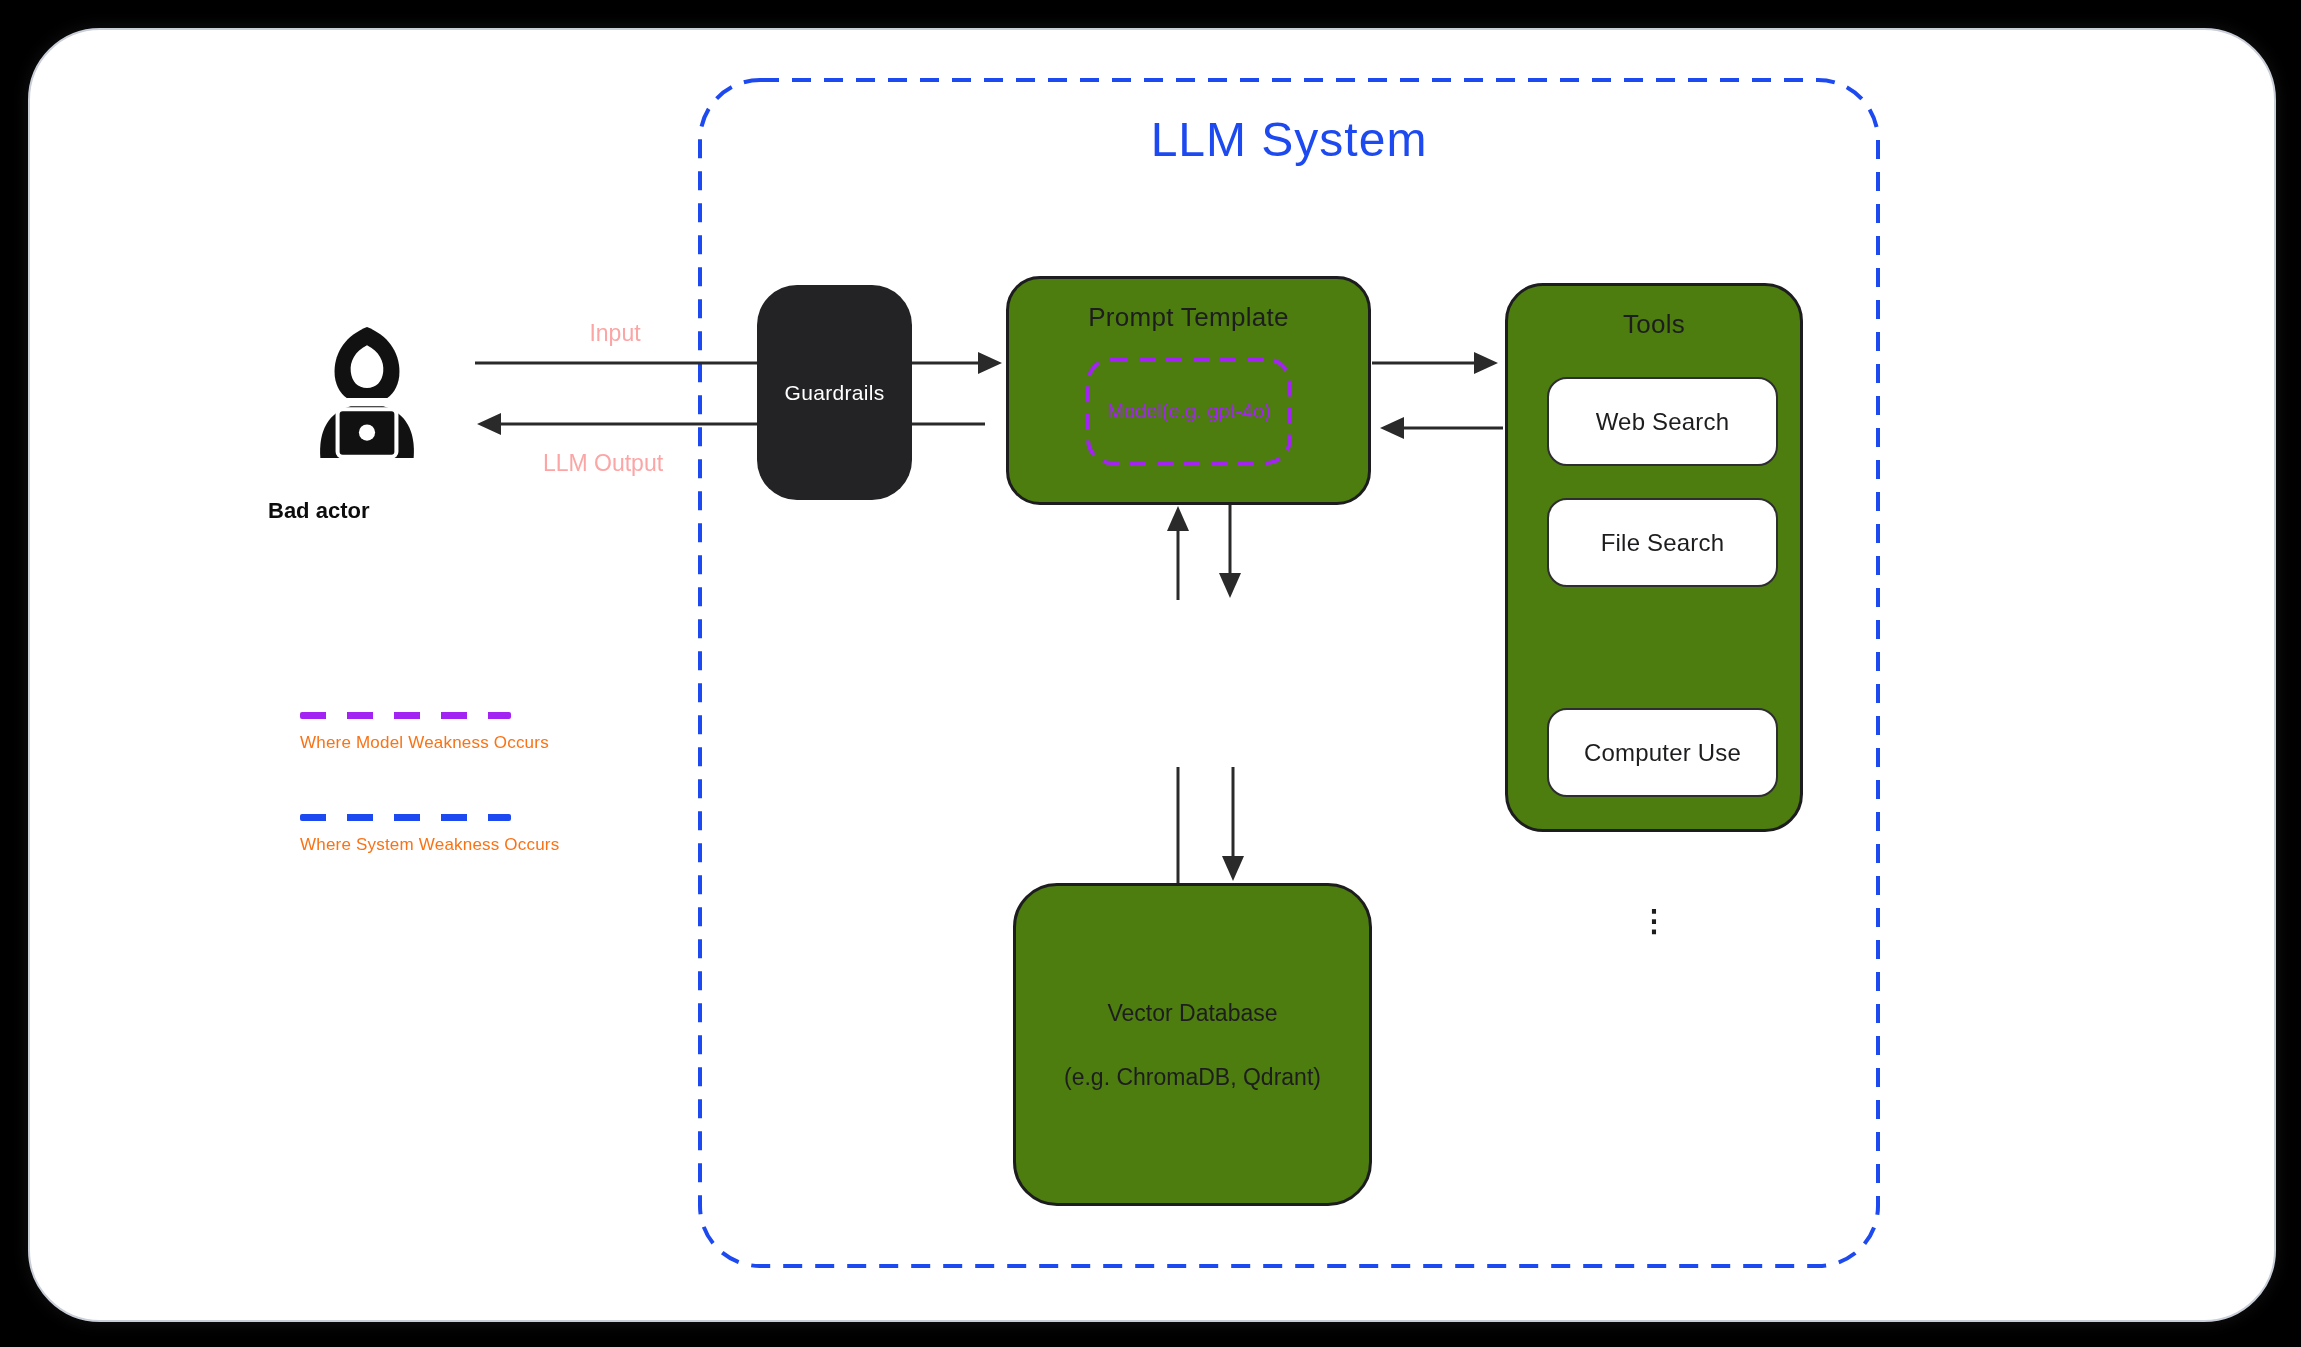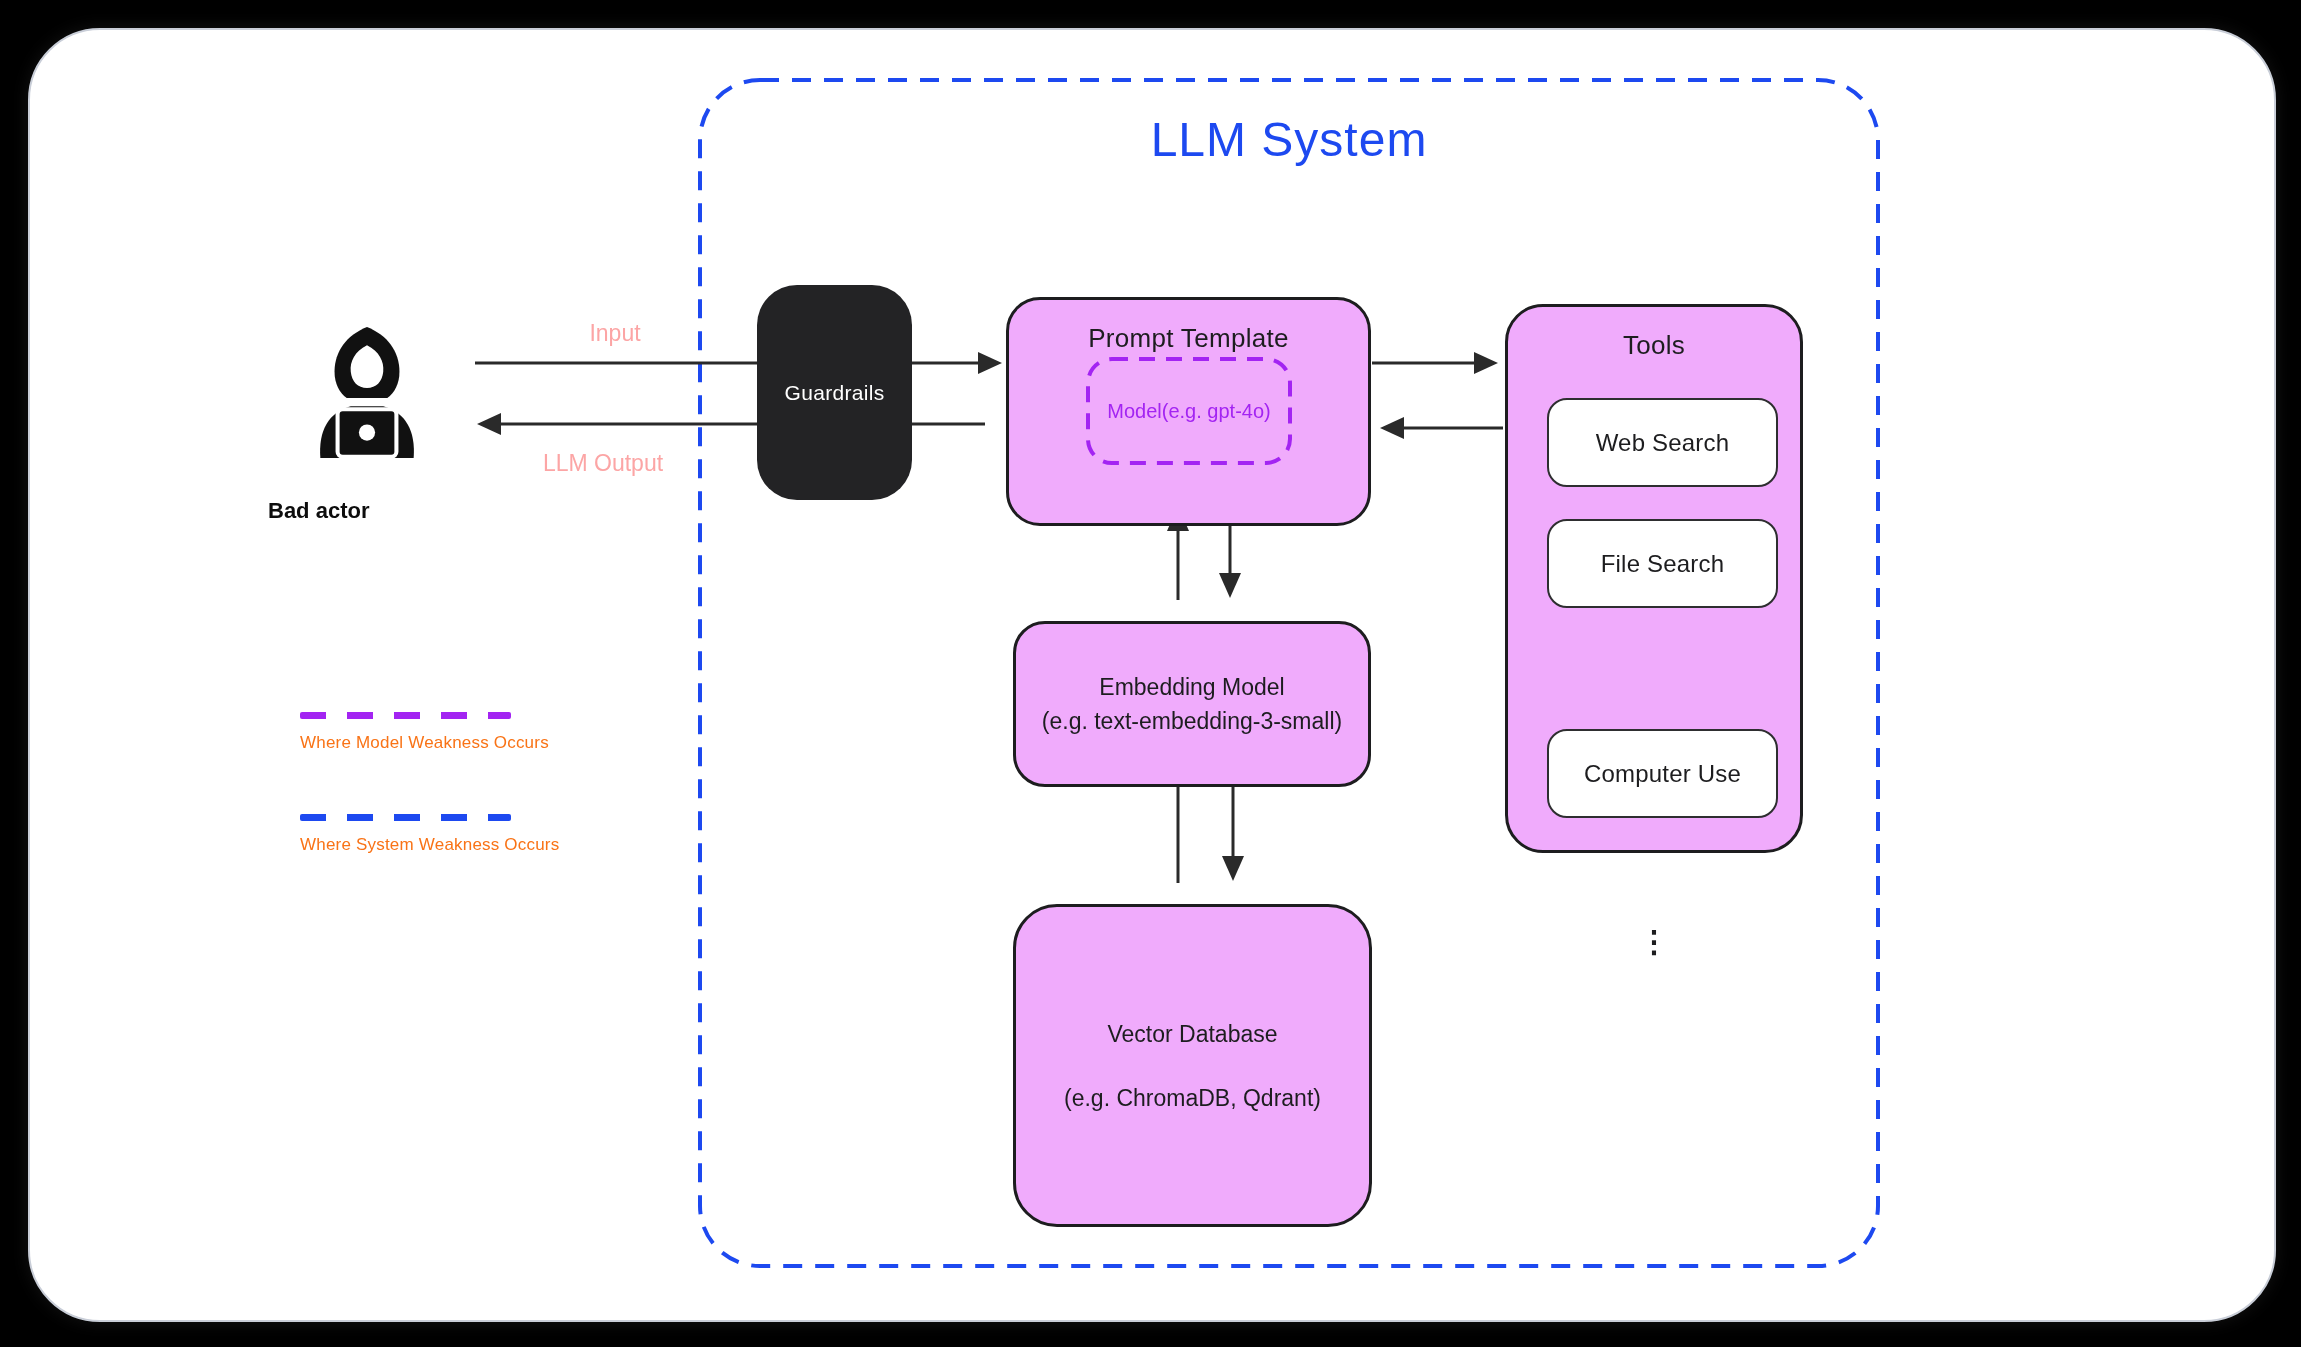--- a/index.html
+++ b/index.html
@@ -12,21 +12,21 @@
     background:#fff;border-radius:72px;border:2px solid #c9ced8;
     box-shadow:0 0 18px rgba(255,255,255,.08);
   }
   .connectors{position:absolute;left:0;top:0;z-index:1;}
   .abs{position:absolute;z-index:2;}
   .sys-title{
     left:700px;top:112px;width:1178px;text-align:center;
     font-size:48px;font-weight:500;color:#1d49f0;letter-spacing:1px;
   }
   .node{
-    background:#f0abfc;border:3px solid #1d1d1f;box-sizing:border-box;margin-top:21px;
+    background:#4d7c0f;border:3px solid #1d1d1f;box-sizing:border-box;
   }
   .guardrails{
     left:757px;top:285px;width:155px;height:215px;border-radius:40px;
     background:#232325;border:none;color:#ffffff;display:flex;align-items:center;
     justify-content:center;font-size:21px;letter-spacing:.3px;
   }
   .prompt{left:1006px;top:276px;width:365px;height:229px;border-radius:34px;}
   .box-title{width:100%;text-align:center;font-size:26px;padding-top:23px;letter-spacing:.3px;}
   .model{
     left:1086px;top:357px;width:206px;height:108px;z-index:3;
@@ -137,24 +137,20 @@
   </div>
 
   <div class="abs node tools">
     <div class="box-title">Tools</div>
     <div class="tool-item" style="top:91px">Web Search</div>
     <div class="tool-item" style="top:212px">File Search</div>
     <div class="tool-ellipsis">⋮</div>
     <div class="tool-item" style="top:422px">Computer Use</div>
   </div>
 
-  <div class="abs node embedding">
-    <span>Embedding Model</span>
-    <span>(e.g. text-embedding-3-small)</span>
-  </div>
 
   <div class="abs node vectordb">
     <span>Vector Database</span>
     <span>(e.g. ChromaDB, Qdrant)</span>
   </div>
 
   <div class="abs legend-dash model-w" style="--c: #a324f2;"></div>
   <div class="abs legend-label model-w">Where Model Weakness Occurs</div>
   <div class="abs legend-dash system-w" style="--c: #1d49f0;"></div>
   <div class="abs legend-label system-w">Where System Weakness Occurs</div>

